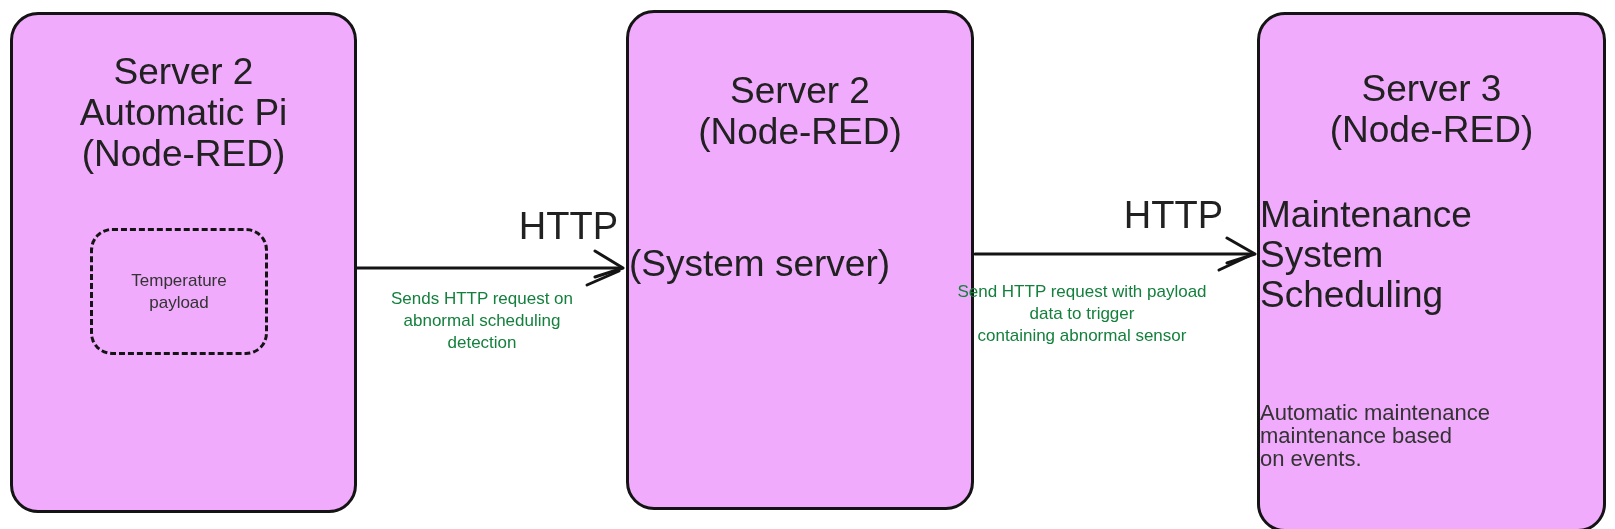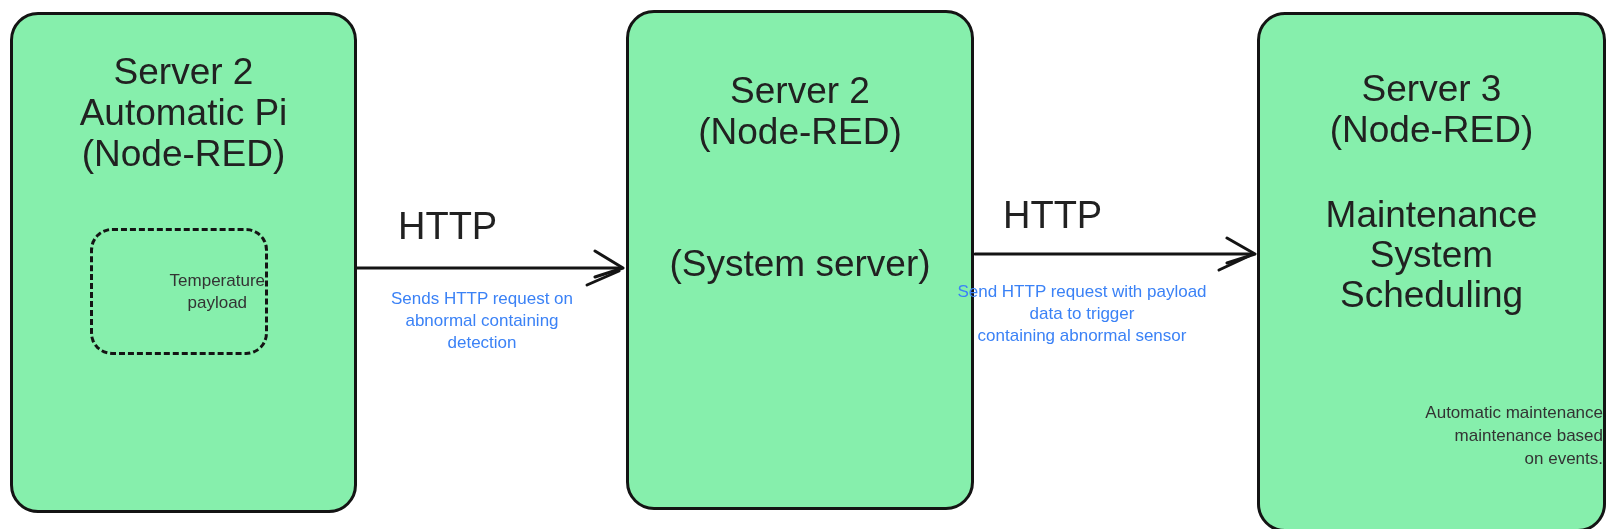--- a/index.html
+++ b/index.html
@@ -20,21 +20,21 @@
     position: absolute;
     left: 0; top: 0;
     width: 1615px;
     height: 529px;
     pointer-events: none;
   }
   .box {
     position: absolute;
     border: 3px solid #141414;
     border-radius: 28px;
-    background: #86efac;
+    background: #f0abfc;
     box-sizing: border-box;
   }
   #box-left   { left: 10px;   top: 12px; width: 347px; height: 501px; }
   #box-middle { left: 626px;  top: 10px; width: 348px; height: 500px; }
   #box-right  { left: 1257px; top: 12px; width: 349px; height: 520px; }
 
   .node-title {
     position: absolute;
     left: 0; right: 0;
     text-align: center;
@@ -43,72 +43,72 @@
     color: #212121;
     white-space: nowrap;
   }
   #box-left  .node-title { top: 36px; }
   #box-middle .node-title { top: 57px; }
   #box-right .node-title { top: 53px; }
 
   .node-subtitle {
     position: absolute;
     left: 0; right: 0;
-    text-align: center;
+    text-align: left;
     font-size: 37px;
     line-height: 40px;
     color: #212121;
     white-space: nowrap;
   }
   #box-middle .node-subtitle { top: 231px; }
   #box-right  .node-subtitle { top: 180px; }
 
   .node-note {
     position: absolute;
     left: 0; right: 0;
-    text-align: right;
-    font-size: 17px;
+    text-align: left;
+    font-size: 22px;
     line-height: 23px;
     color: #333333;
   }
   #box-right .node-note { top: 386px; }
 
   .sensor-box {
     position: absolute;
     left: 77px; top: 213px;
     width: 178px; height: 127px;
     border: 3px dashed #141414;
     border-radius: 22px;
     box-sizing: border-box;
     display: flex;
     align-items: center;
-    justify-content: flex-end;
+    justify-content: center;
     text-align: center;
     font-size: 17px;
     line-height: 22px;
     color: #333333;
   }
 
   .http-label {
     position: absolute;
     width: 220px;
-    text-align: left;
+    text-align: right;
     font-size: 38px;
     line-height: 40px;
     color: #212121;
   }
   #http-label-1 { left: 398px;  top: 206px; }
   #http-label-2 { left: 1003px; top: 195px; }
 
   .edge-note {
     position: absolute;
     text-align: center;
     font-size: 17px;
     line-height: 22px;
-    color: #3b82f6;
+    color: #15803d;
   }
   #edge-note-1 { left: 356px; top: 288px; width: 252px; }
   #edge-note-2 { left: 946px; top: 281px; width: 272px; }
 </style>
 </head>
 <body>
 
 <div class="canvas">
 
   <svg class="arrows" viewBox="0 0 1615 529" xmlns="http://www.w3.org/2000/svg">
@@ -159,21 +159,21 @@
     <div class="node-note">
       <div>Automatic maintenance</div>
       <div>maintenance based</div>
       <div>on events.</div>
     </div>
   </div>
 
   <div class="http-label" id="http-label-1">HTTP</div>
   <div class="edge-note" id="edge-note-1">
     <div>Sends HTTP request on</div>
-    <div>abnormal containing</div>
+    <div>abnormal scheduling</div>
     <div>detection</div>
   </div>
 
   <div class="http-label" id="http-label-2">HTTP</div>
   <div class="edge-note" id="edge-note-2">
     <div>Send HTTP request with payload</div>
     <div>data to trigger</div>
     <div>containing abnormal sensor</div>
   </div>
 

